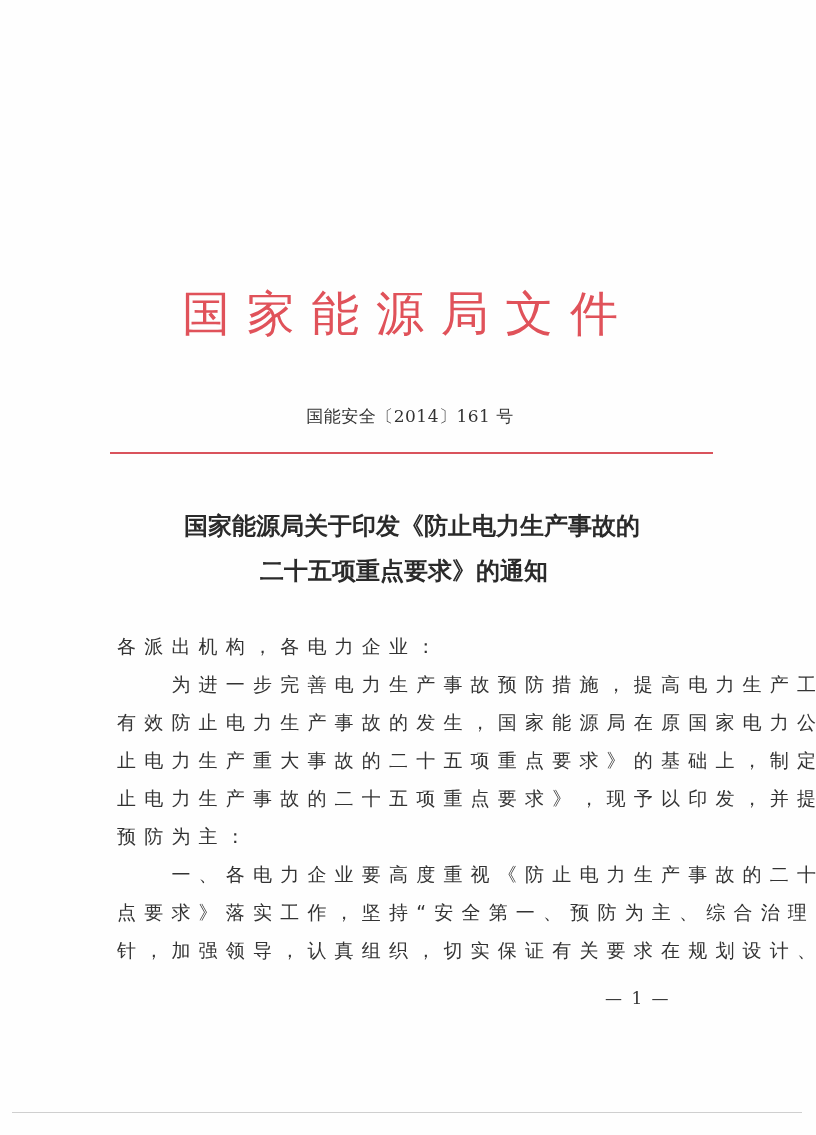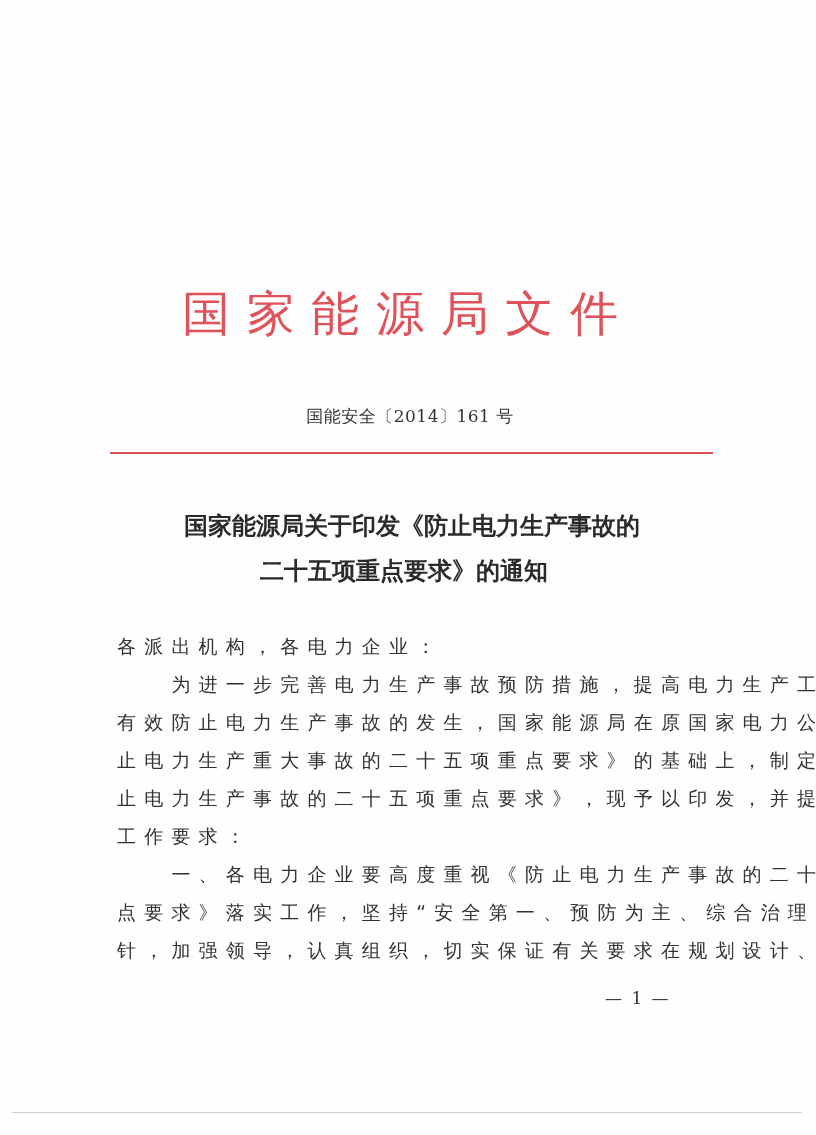--- a/index.html
+++ b/index.html
@@ -64,20 +64,20 @@
 <div class="abs redline"></div>
 
 <div class="abs title title1">国家能源局关于印发《防止电力生产事故的</div>
 <div class="abs title title2">二十五项重点要求》的通知</div>
 
 <div class="abs body-line" style="top:637px;">各派出机构，各电力企业：</div>
 <div class="abs body-line" style="top:675px;">　　为进一步完善电力生产事故预防措施，提高电力生产工作水平，</div>
 <div class="abs body-line" style="top:713px;">有效防止电力生产事故的发生，国家能源局在原国家电力公司《防</div>
 <div class="abs body-line" style="top:751px;">止电力生产重大事故的二十五项重点要求》的基础上，制定了《防</div>
 <div class="abs body-line" style="top:789px;">止电力生产事故的二十五项重点要求》，现予以印发，并提出以下</div>
-<div class="abs body-line" style="top:827px;">工作要求：</div>
+<div class="abs body-line" style="top:827px;">预防为主：</div>
 <div class="abs body-line" style="top:865px;">　　一、各电力企业要高度重视《防止电力生产事故的二十五项重</div>
 <div class="abs body-line" style="top:903px;">点要求》落实工作，坚持“安全第一、预防为主、综合治理”的方</div>
 <div class="abs body-line" style="top:941px;">针，加强领导，认真组织，切实保证有关要求在规划设计、安装调</div>
 
 <div class="abs pagenum">— 1 —</div>
 
 <div class="abs bottom-edge"></div>
 
 </body></html>

